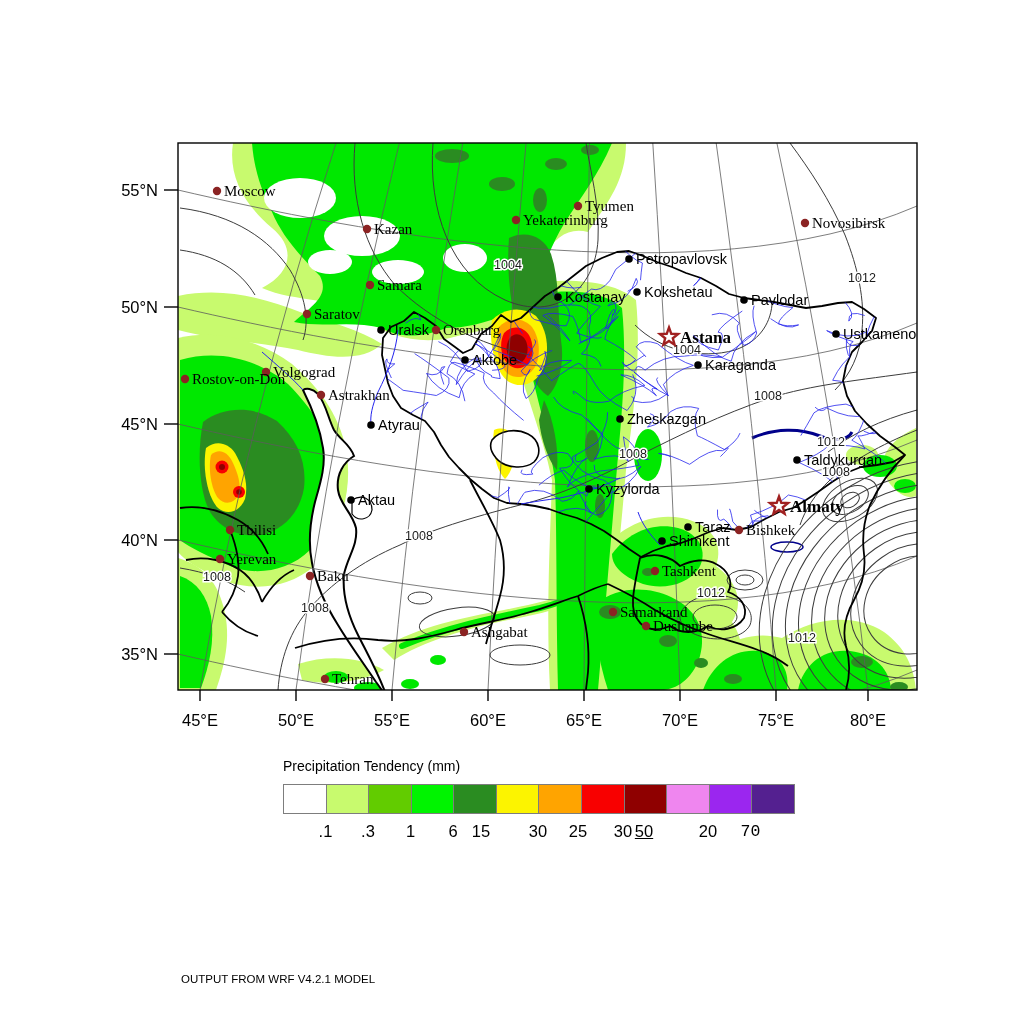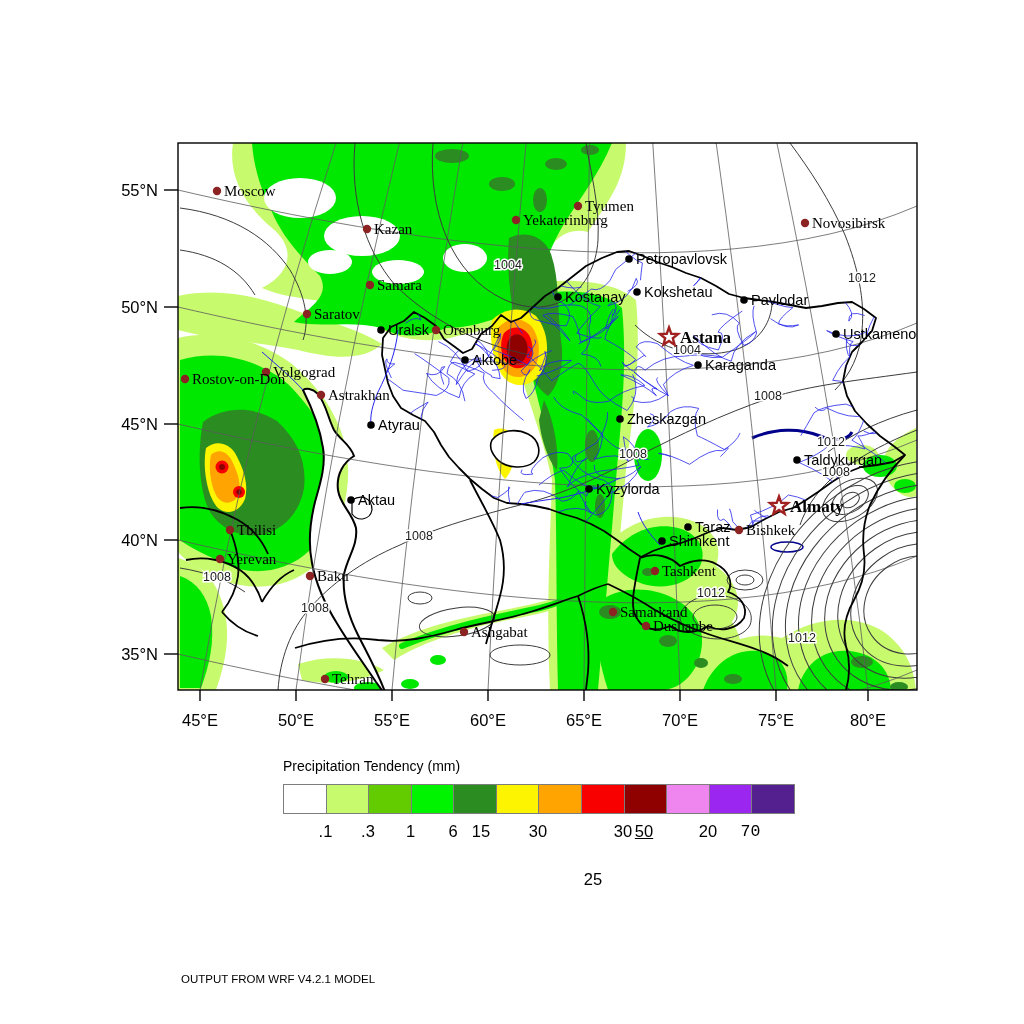--- a/index.html
+++ b/index.html
@@ -465,21 +465,21 @@
       <div class="legend-cell" style="background: rgb(155, 38, 239);"></div>
       <div class="legend-cell" style="background: rgb(84, 32, 144);"></div>
     </div>
   <div class="legend-labels" id="legend-labels">
       <span class="legend-tick" style="left: 42.5px;">.1</span>
       <span class="legend-tick" style="left: 85px;">.3</span>
       <span class="legend-tick" style="left: 127.5px;">1</span>
       <span class="legend-tick" style="left: 170px;">6</span>
       <span class="legend-tick" style="left: 198px;">15</span>
       <span class="legend-tick" style="left: 255px;">30</span>
-      <span class="legend-tick" style="left: 310px; margin-top: 48px;">25</span>
+      <span class="legend-tick" style="left: 295px;">25</span>
       <span class="legend-tick" style="left: 340px;">30</span>
       <span class="legend-tick" style="left: 361px; text-decoration: underline;">50</span>
       <span class="legend-tick" style="left: 425px;">20</span>
       <span class="legend-tick" style="left: 467.5px; font-family: Liberation Mono, monospace;">70</span>
     </div>
 
   <div class="footer">
     <div>OUTPUT FROM WRF V4.2.1 MODEL</div>
   </div>
 </div>

